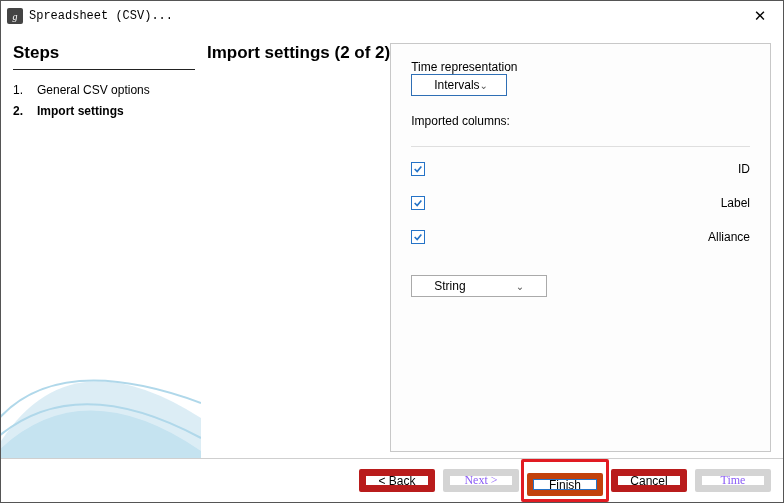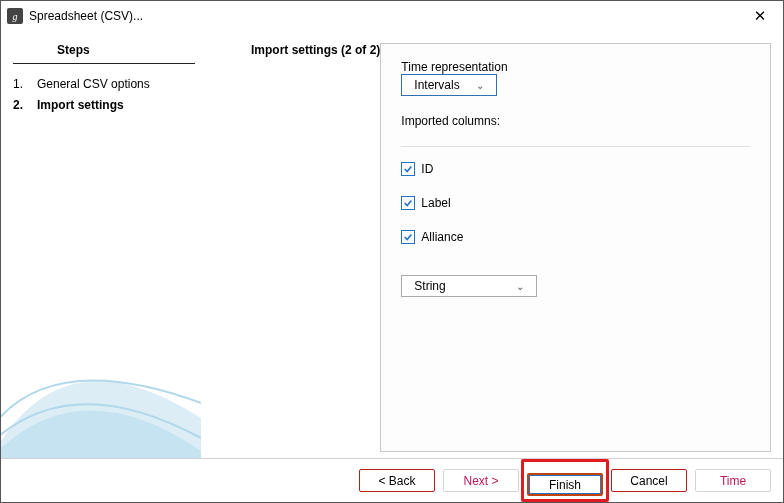--- a/index.html
+++ b/index.html
@@ -1,44 +1,44 @@
 <!DOCTYPE html>
 <html><head>
 <meta charset="utf-8">
 <style>
   * { box-sizing: border-box; }
   html, body { margin:0; padding:0; font-family: "Segoe UI", Tahoma, sans-serif; font-size:12px; color:#000; }
   .window { width:784px; height:503px; border:1px solid #555; background:#fff; display:flex; flex-direction:column; position:relative; }
   .titlebar { height:30px; display:flex; align-items:center; padding:0 0 0 6px; border-bottom:0; }
   .app-icon { width:16px; height:16px; background:#444; color:#fff; font-size:10px; display:flex; align-items:center; justify-content:center; border-radius:2px; margin-right:6px; font-style:italic; font-family:serif; }
-  .title-text { flex:1; }
+  .title-text { flex:1;font-family:Liberation Mono, monospace; }
   .close-btn { width:46px; height:30px; display:flex; align-items:center; justify-content:center; font-size:15px; }
   .body { flex:1; display:flex; padding:12px 12px 6px 12px; gap:12px; overflow:hidden; position:relative; }
   .left-col { width:182px; display:flex; flex-direction:column; position:relative; }
   .right-col { flex:1; display:flex; flex-direction:row; }
-  .section-heading { font-weight:700; font-size:12px; padding-bottom:4px;margin-left:44px; }
+  .section-heading { font-weight:700; font-size:17px; padding-bottom:4px; }
   .rule { border:0; border-top:1px solid #222; margin:2px 0 10px 0; }
   .steps-list { list-style:none; margin:0; padding:0; line-height:1.75; }
   .steps-list li { display:flex; gap:12px; }
   .steps-list .num { width:12px; text-align:left; }
   .steps-list .bold { font-weight:700; }
   .content-panel { border:1px solid #c8c8c8; background:#fdfdfd; flex:1; padding:16px 20px 20px 20px; }
   .group-label { }
-  .select { height:22px; border:1px solid #2f6fb5; background:#fff; display:flex; align-items:center; padding:0 12px; justify-content:space-between; font-size:12px; }
+  .select { height:22px; border:1px solid #2f6fb5; background:#fff; display:flex; align-items:center; padding:0 22px; justify-content:space-between; font-size:12px; }
   .select.gray { border-color:#aaa;margin-top:28px; }
   .select .chev { font-size:10px; color:#555; }
   .imported-label { margin-top:18px; margin-bottom:18px; }
   .hr2 { border:0; border-top:1px solid #dfdfdf; margin:4px 0 12px 0; }
-  .chk-row { display:flex; align-items:center; gap:6px; height:20px; margin-bottom:14px; }
+  .chk-row { display:flex; align-items:center; gap:6px; height:20px; margin-bottom:14px;justify-content:space-between; }
   .chk { width:14px; height:14px; border:1px solid #2573c7; background:#fff; display:flex; align-items:center; justify-content:center; }
   .chk svg { width:10px; height:10px; }
   .footer { height:44px; border-top:1px solid #cfcfcf; display:flex; align-items:center; justify-content:flex-end; gap:8px; padding:0 12px; position:relative; }
-  .btn { min-width:76px; height:23px; border:1px solid #b91c1c; background:#fff; display:flex; align-items:center; justify-content:center; padding:0 12px; font-size:12px; border-radius:2px; }
-  .btn.disabled { color:#be185d; border-color:#d4d4d4; }
-  .btn.focused { border:2px solid #c2410c; box-shadow: inset 0 0 0 1px #2573c7; margin-top: 8px; }
+  .btn { min-width:76px; height:23px; border:7px solid #b91c1c; background:#fff; display:flex; align-items:center; justify-content:center; padding:0 12px; font-size:12px; border-radius:2px; }
+  .btn.disabled { color:#8b5cf6; border-color:#d4d4d4;font-family:Liberation Serif, serif; }
+  .btn.focused { border:6px solid #c2410c; box-shadow: inset 0 0 0 1px #2573c7; margin-top: 8px; }
   .highlight-ring { position:absolute; border:3px solid #e11b22; border-radius:2px; pointer-events:none; }
   .decor-svg { position:absolute; left:0; bottom:0; width:200px; height:150px; pointer-events:none; opacity:0.9; }
 </style>
 </head>
 <body>
 
 <div class="window">
 
   <div class="titlebar">
     <div class="app-icon">g</div>

